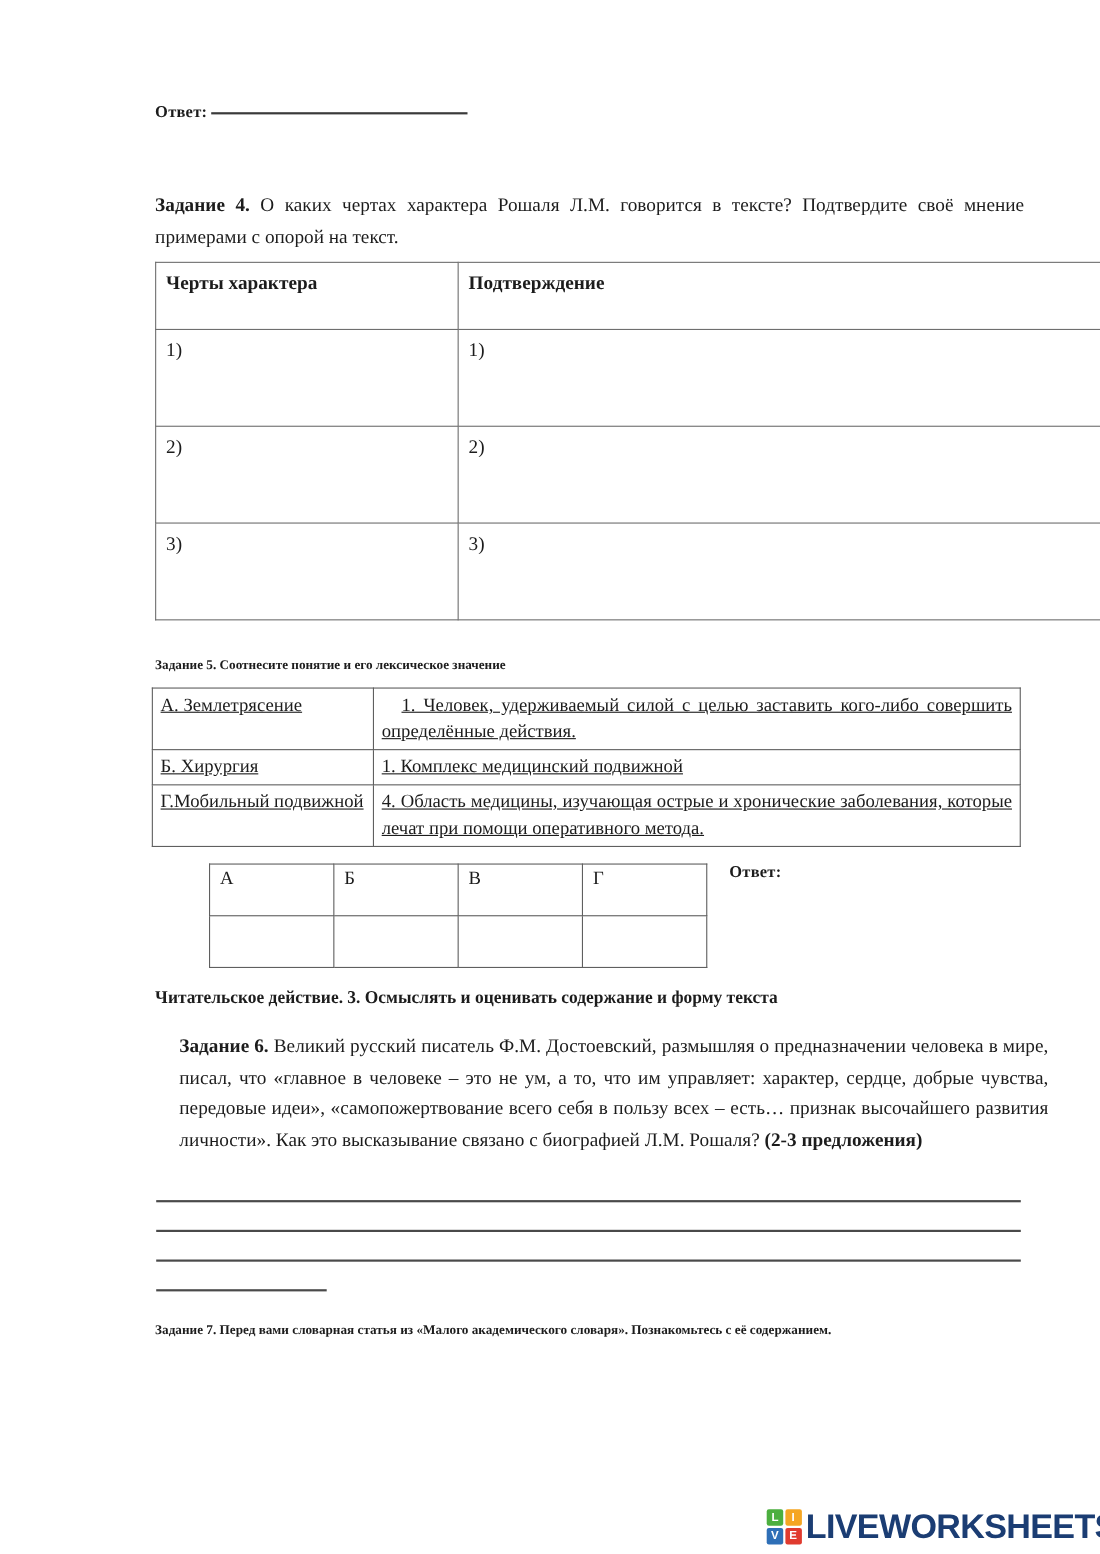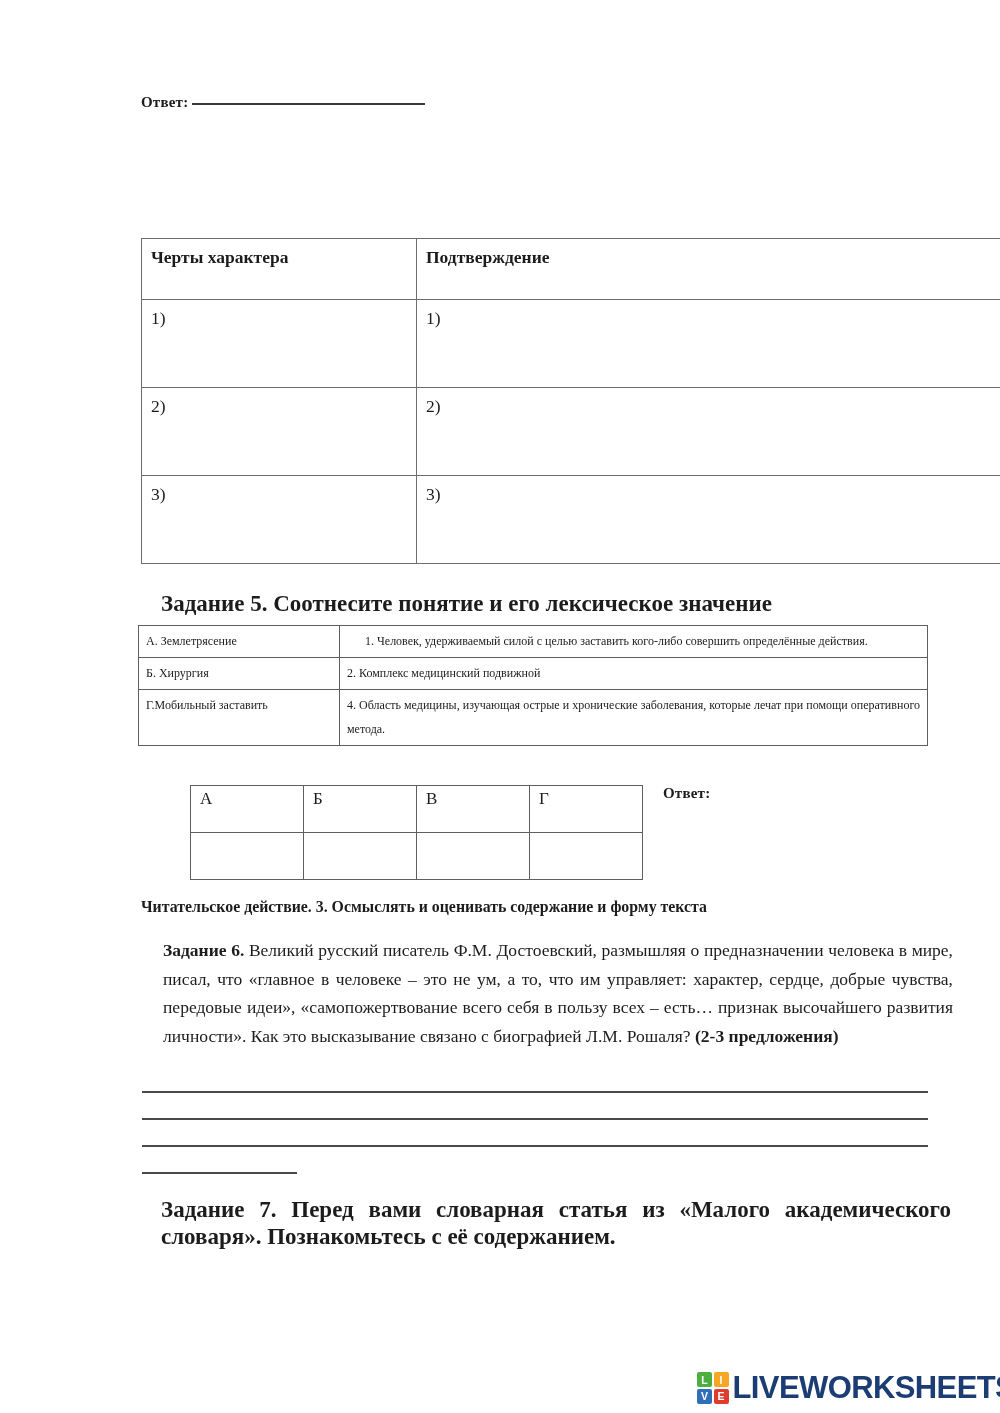--- a/index.html
+++ b/index.html
@@ -27,24 +27,23 @@
   .para {
     font-size:17.5px;
     line-height:28.5px;
     text-align:justify;
     text-justify:inter-word;
   }
   .para b, .bold { font-weight:bold; }
   .italic { font-style:italic; }
 
   .heading-bold {
-    font-size:23px;
+    font-size:12px;
     font-weight:bold;
     line-height:24px;
-    margin-left:20px;
   }
   .heading-cond {
     font-size:16.5px;
     font-weight:bold;
     line-height:22px;
     transform:scaleX(0.96);
     transform-origin:left center;
   }
 
   
@@ -65,22 +64,23 @@
   table.t-traits td.cell { height:80px; }
 
   table.t-match {
     width:790px;
     table-layout:fixed;
   }
   table.t-match td {
     border:1.4px solid #5f5f5f;
     vertical-align:top;
     padding:3px 7px 4px 7px;
-    font-size:12px;
+    font-size:17px;
     line-height:24px;
+    text-decoration:underline;
   }
   table.t-match td.term { width:186px; }
   table.t-match td.def  { text-align:justify; text-justify:inter-word; }
   table.t-match td.def.indent { text-indent:18px; }
 
   table.t-grid {
     width:453px;
     table-layout:fixed;
   }
   table.t-grid td {
@@ -126,20 +126,23 @@
 </head>
 <body>
 
 <div class="page">
 
   <div class="blk" style="left:141px; top:93px;">
     <span class="ans-label">Ответ:</span>
     <span class="ans-rule" style="width:233px;"></span>
   </div>
 
+  <div class="blk para" style="left:141px; top:172px; width:790px;">
+    <b>Задание 4.</b><span> О каких чертах характера Рошаля Л.М. говорится в тексте? Подтвердите своё мнение примерами с опорой на текст.</span>
+  </div>
 
   <div class="blk" style="left:141px; top:238px;">
     <table class="t-traits">
       <tbody>
           <tr>
         <td class="head" style="width:256px;">Черты характера</td>
         <td class="head">Подтверждение</td>
       </tr>
       <tr>
         <td class="cell">1)</td>
@@ -161,24 +164,24 @@
 
   <div class="blk" style="left:138px; top:625px;">
     <table class="t-match">
       <tbody>
           <tr>
         <td class="term">А. Землетрясение</td>
         <td class="def indent">1.  Человек,  удерживаемый  силой  с  целью  заставить  кого-либо совершить определённые действия.</td>
       </tr>
       <tr>
         <td class="term">Б.  Хирургия</td>
-        <td class="def">2.  Комплекс медицинский подвижной</td>
-      </tr>
-      <tr>
-        <td class="term">Г.Мобильный заставить</td>
+        <td class="def">1.  Комплекс медицинский подвижной</td>
+      </tr>
+      <tr>
+        <td class="term">Г.Мобильный подвижной</td>
         <td class="def">4.        Область   медицины,   изучающая   острые   и   хронические заболевания, которые лечат при помощи оперативного метода.</td>
       </tr>
     </tbody>
       </table>
   </div>
 
   <div class="blk" style="left:190px; top:785px;">
     <table class="t-grid">
       <tbody>
           <tr>

